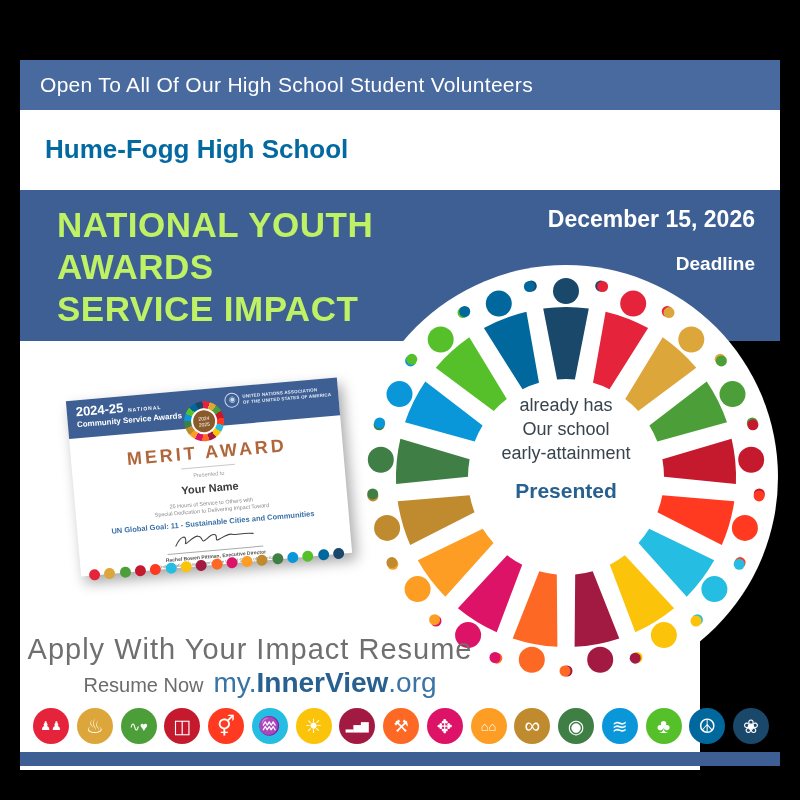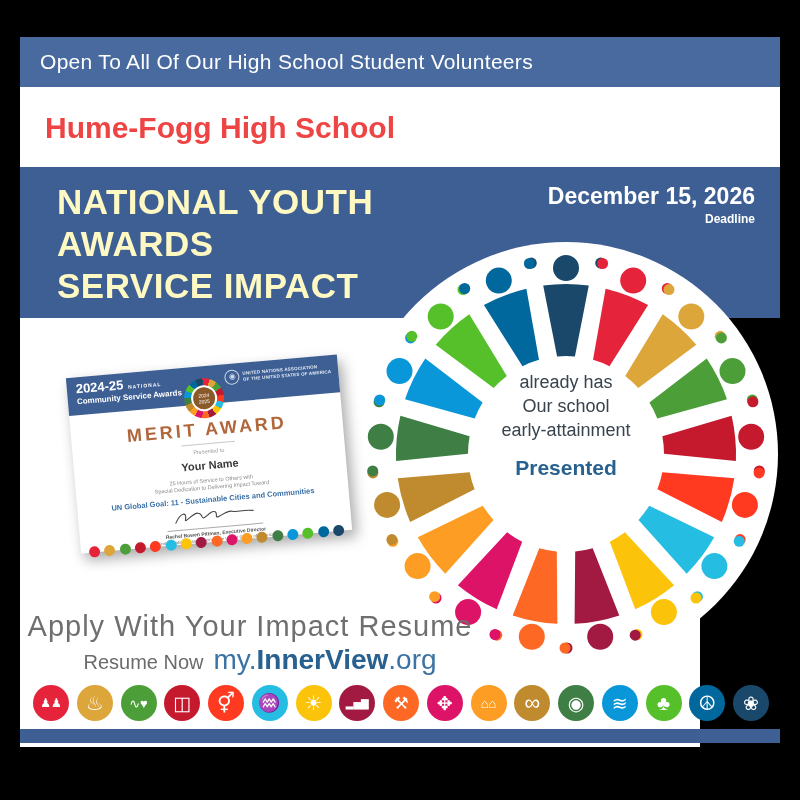--- a/index.html
+++ b/index.html
@@ -1,36 +1,36 @@
 <!DOCTYPE html>
 <html><head>
 <meta charset="utf-8">
 <style>
   html,body{margin:0;padding:0;background:#000;}
   .stage{position:relative;width:800px;height:800px;background:#000;overflow:hidden;
          font-family:"Liberation Sans",sans-serif;}
-  .page{position:absolute;left:20px;top:37px;width:680px;height:710px;background:#fff;}
+  .page{position:absolute;left:20px;top:60px;width:680px;height:710px;background:#fff;}
 
   
   .banner{position:absolute;left:0;top:0;width:760px;height:50px;background:#486a9f;
           display:flex;align-items:center;}
   .banner span{color:#fff;font-size:21px;font-weight:500;letter-spacing:.3px;padding-left:20px;}
 
   
   .school-row{position:absolute;left:0;top:50px;width:760px;height:80px;background:#fff;}
-  .school-name{position:absolute;left:25px;top:24px;font-size:30px;font-weight:bold;color:#ef4444;}
+  .school-name{position:absolute;left:25px;top:24px;font-size:26px;font-weight:bold;color:#0369a1;}
   .school-year{position:absolute;right:18px;top:24px;font-size:26px;font-weight:bold;color:#8b8b8b;}
 
   
   .hero{position:absolute;left:0;top:130px;width:760px;height:151px;background:#3e5f94;z-index:1;}
-  .hero-title{position:absolute;left:37px;top:14px;color:#fef9c3;font-size:35px;font-weight:800;
+  .hero-title{position:absolute;left:37px;top:14px;color:#bef264;font-size:35px;font-weight:800;
               line-height:42px;letter-spacing:.5px;}
   .deadline{position:absolute;right:25px;top:16px;text-align:right;color:#fff;}
   .deadline-date{font-size:23px;font-weight:bold;}
-  .deadline-label{font-size:12px;font-weight:bold;margin-top:2px;}
+  .deadline-label{font-size:19px;font-weight:bold;margin-top:20px;}
 
   
   .wheel-wrap{position:absolute;left:334px;top:205px;width:424px;height:424px;z-index:3;}
   .wheel-center{position:absolute;left:112px;top:128px;width:200px;text-align:center;}
   .wc-line{font-size:18px;line-height:24px;color:#38434e;font-weight:500;}
   .wc-strong{font-size:21px;line-height:27px;color:#28618f;font-weight:800;}
   .wc-gap{height:12px;}
 
   
   .certificate{position:absolute;left:53px;top:329px;width:272px;height:176px;background:#fff;

